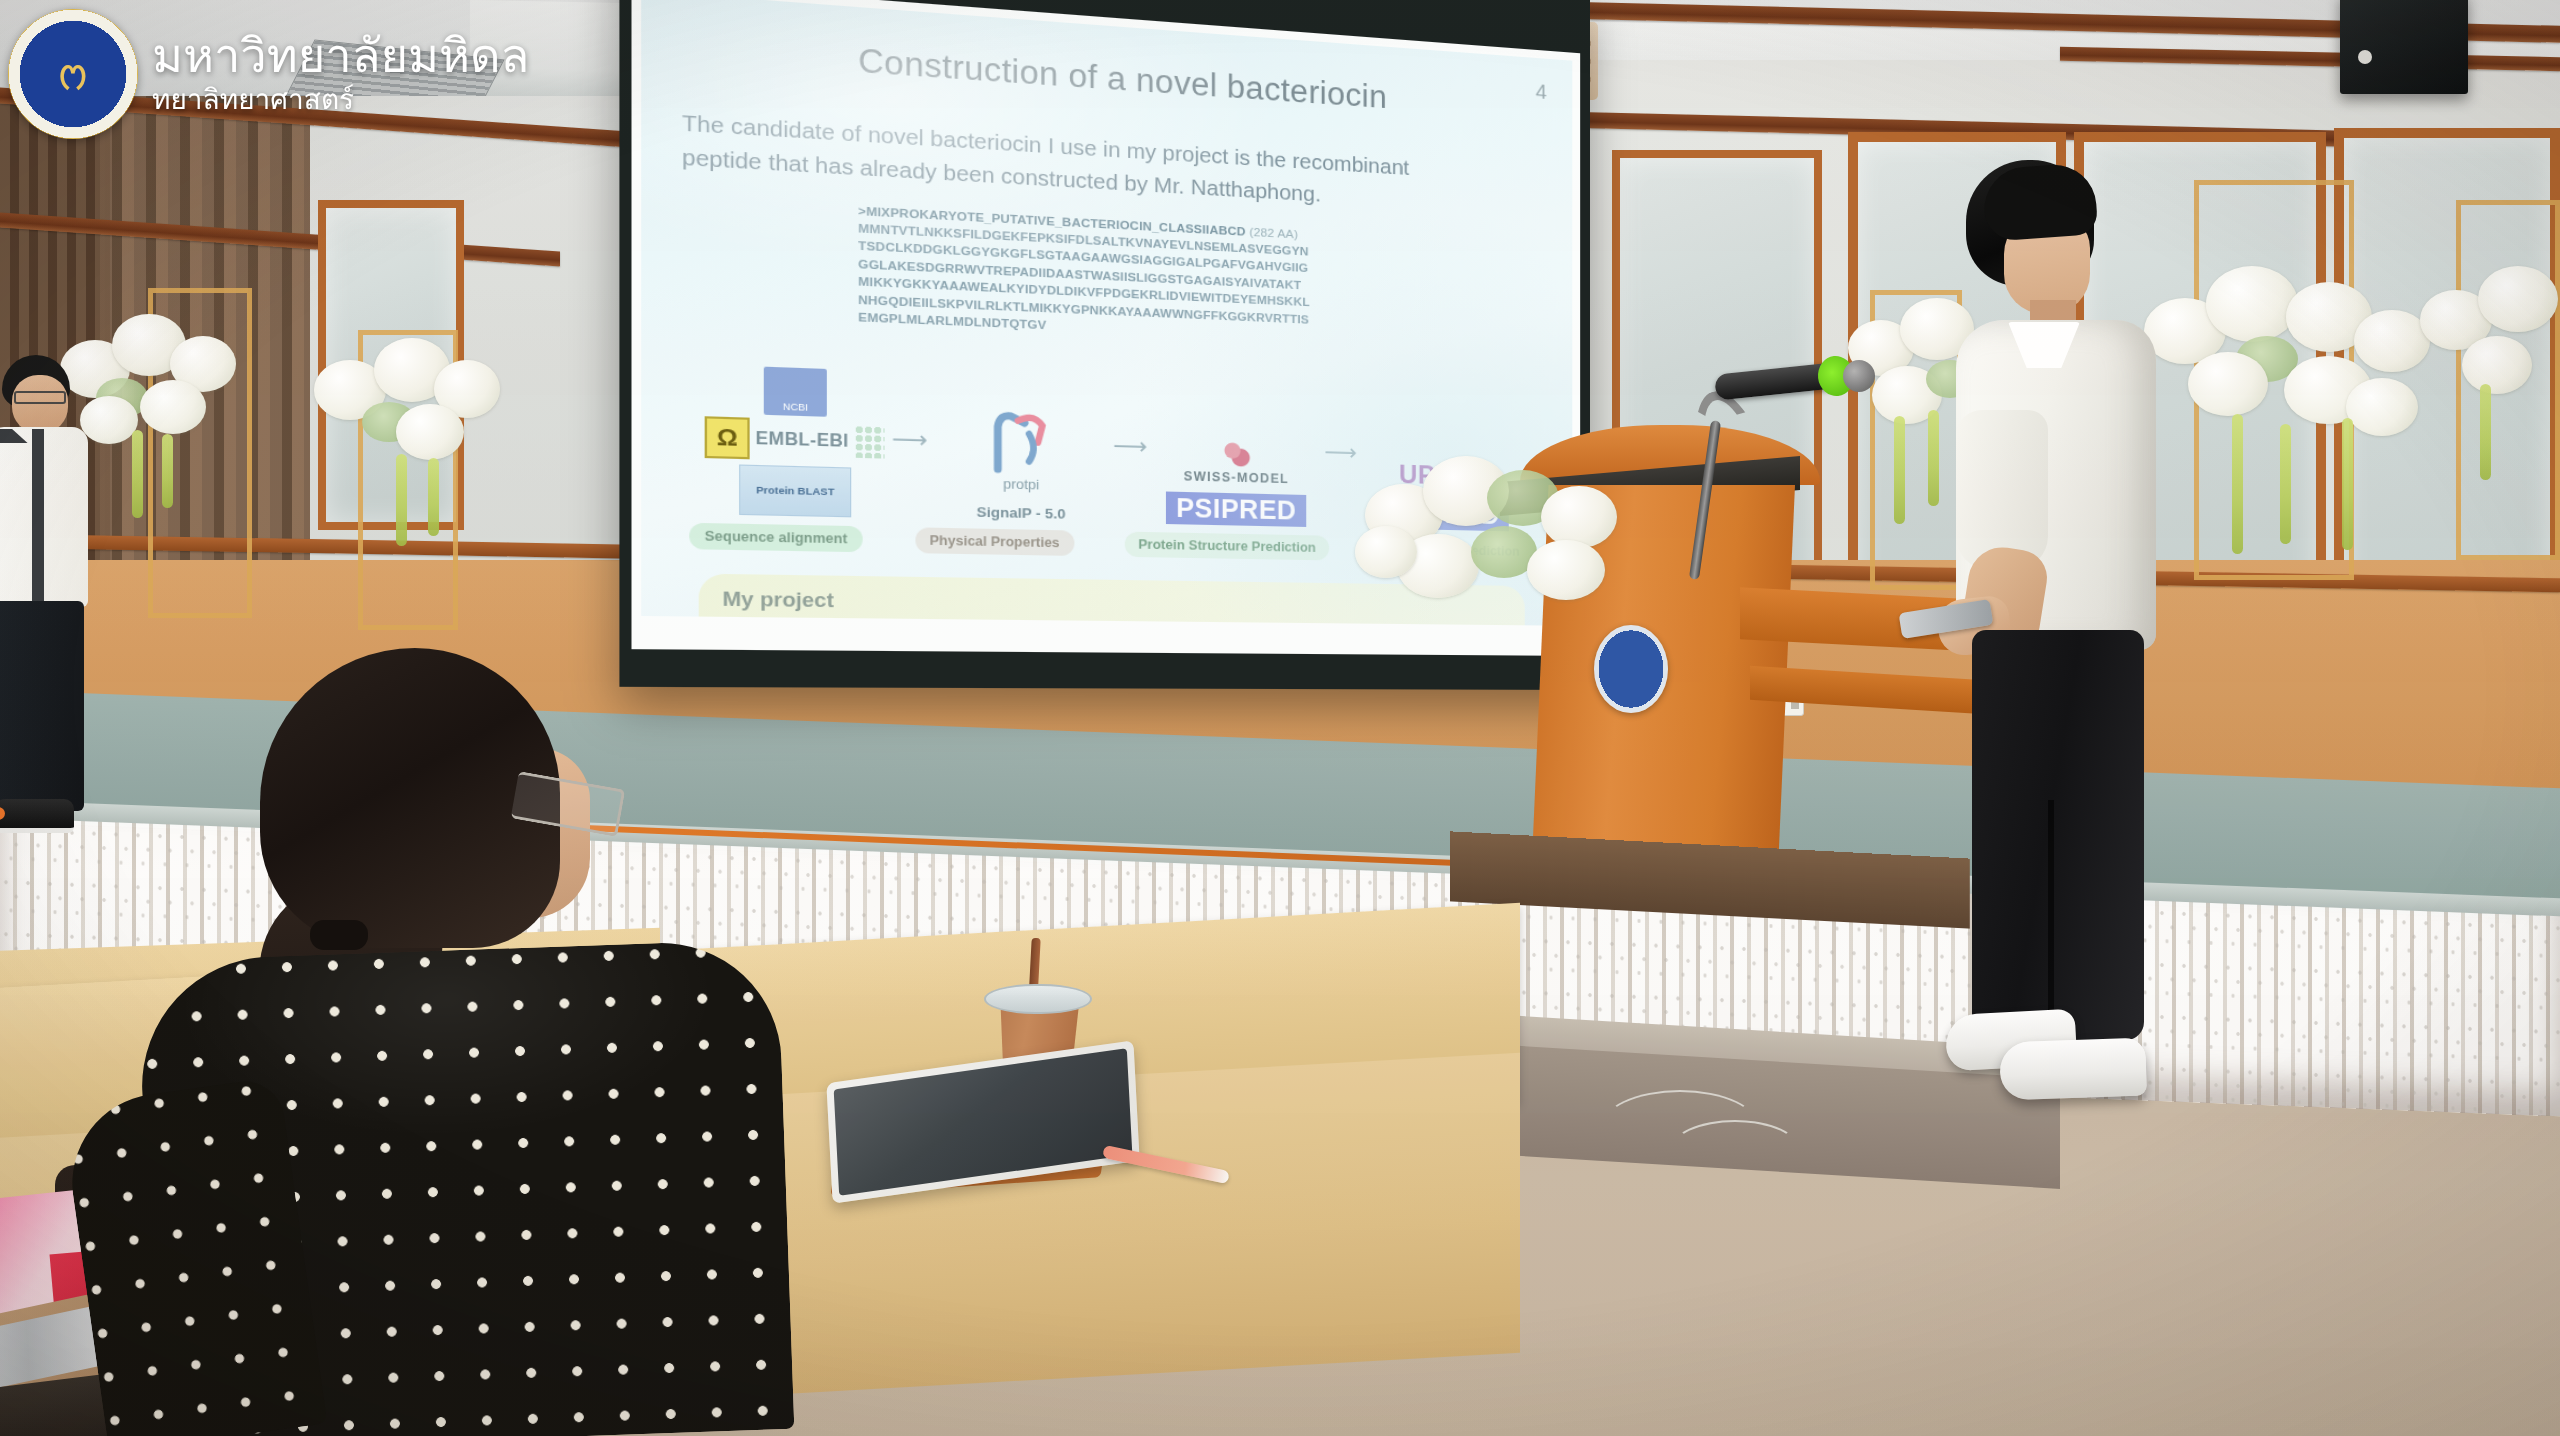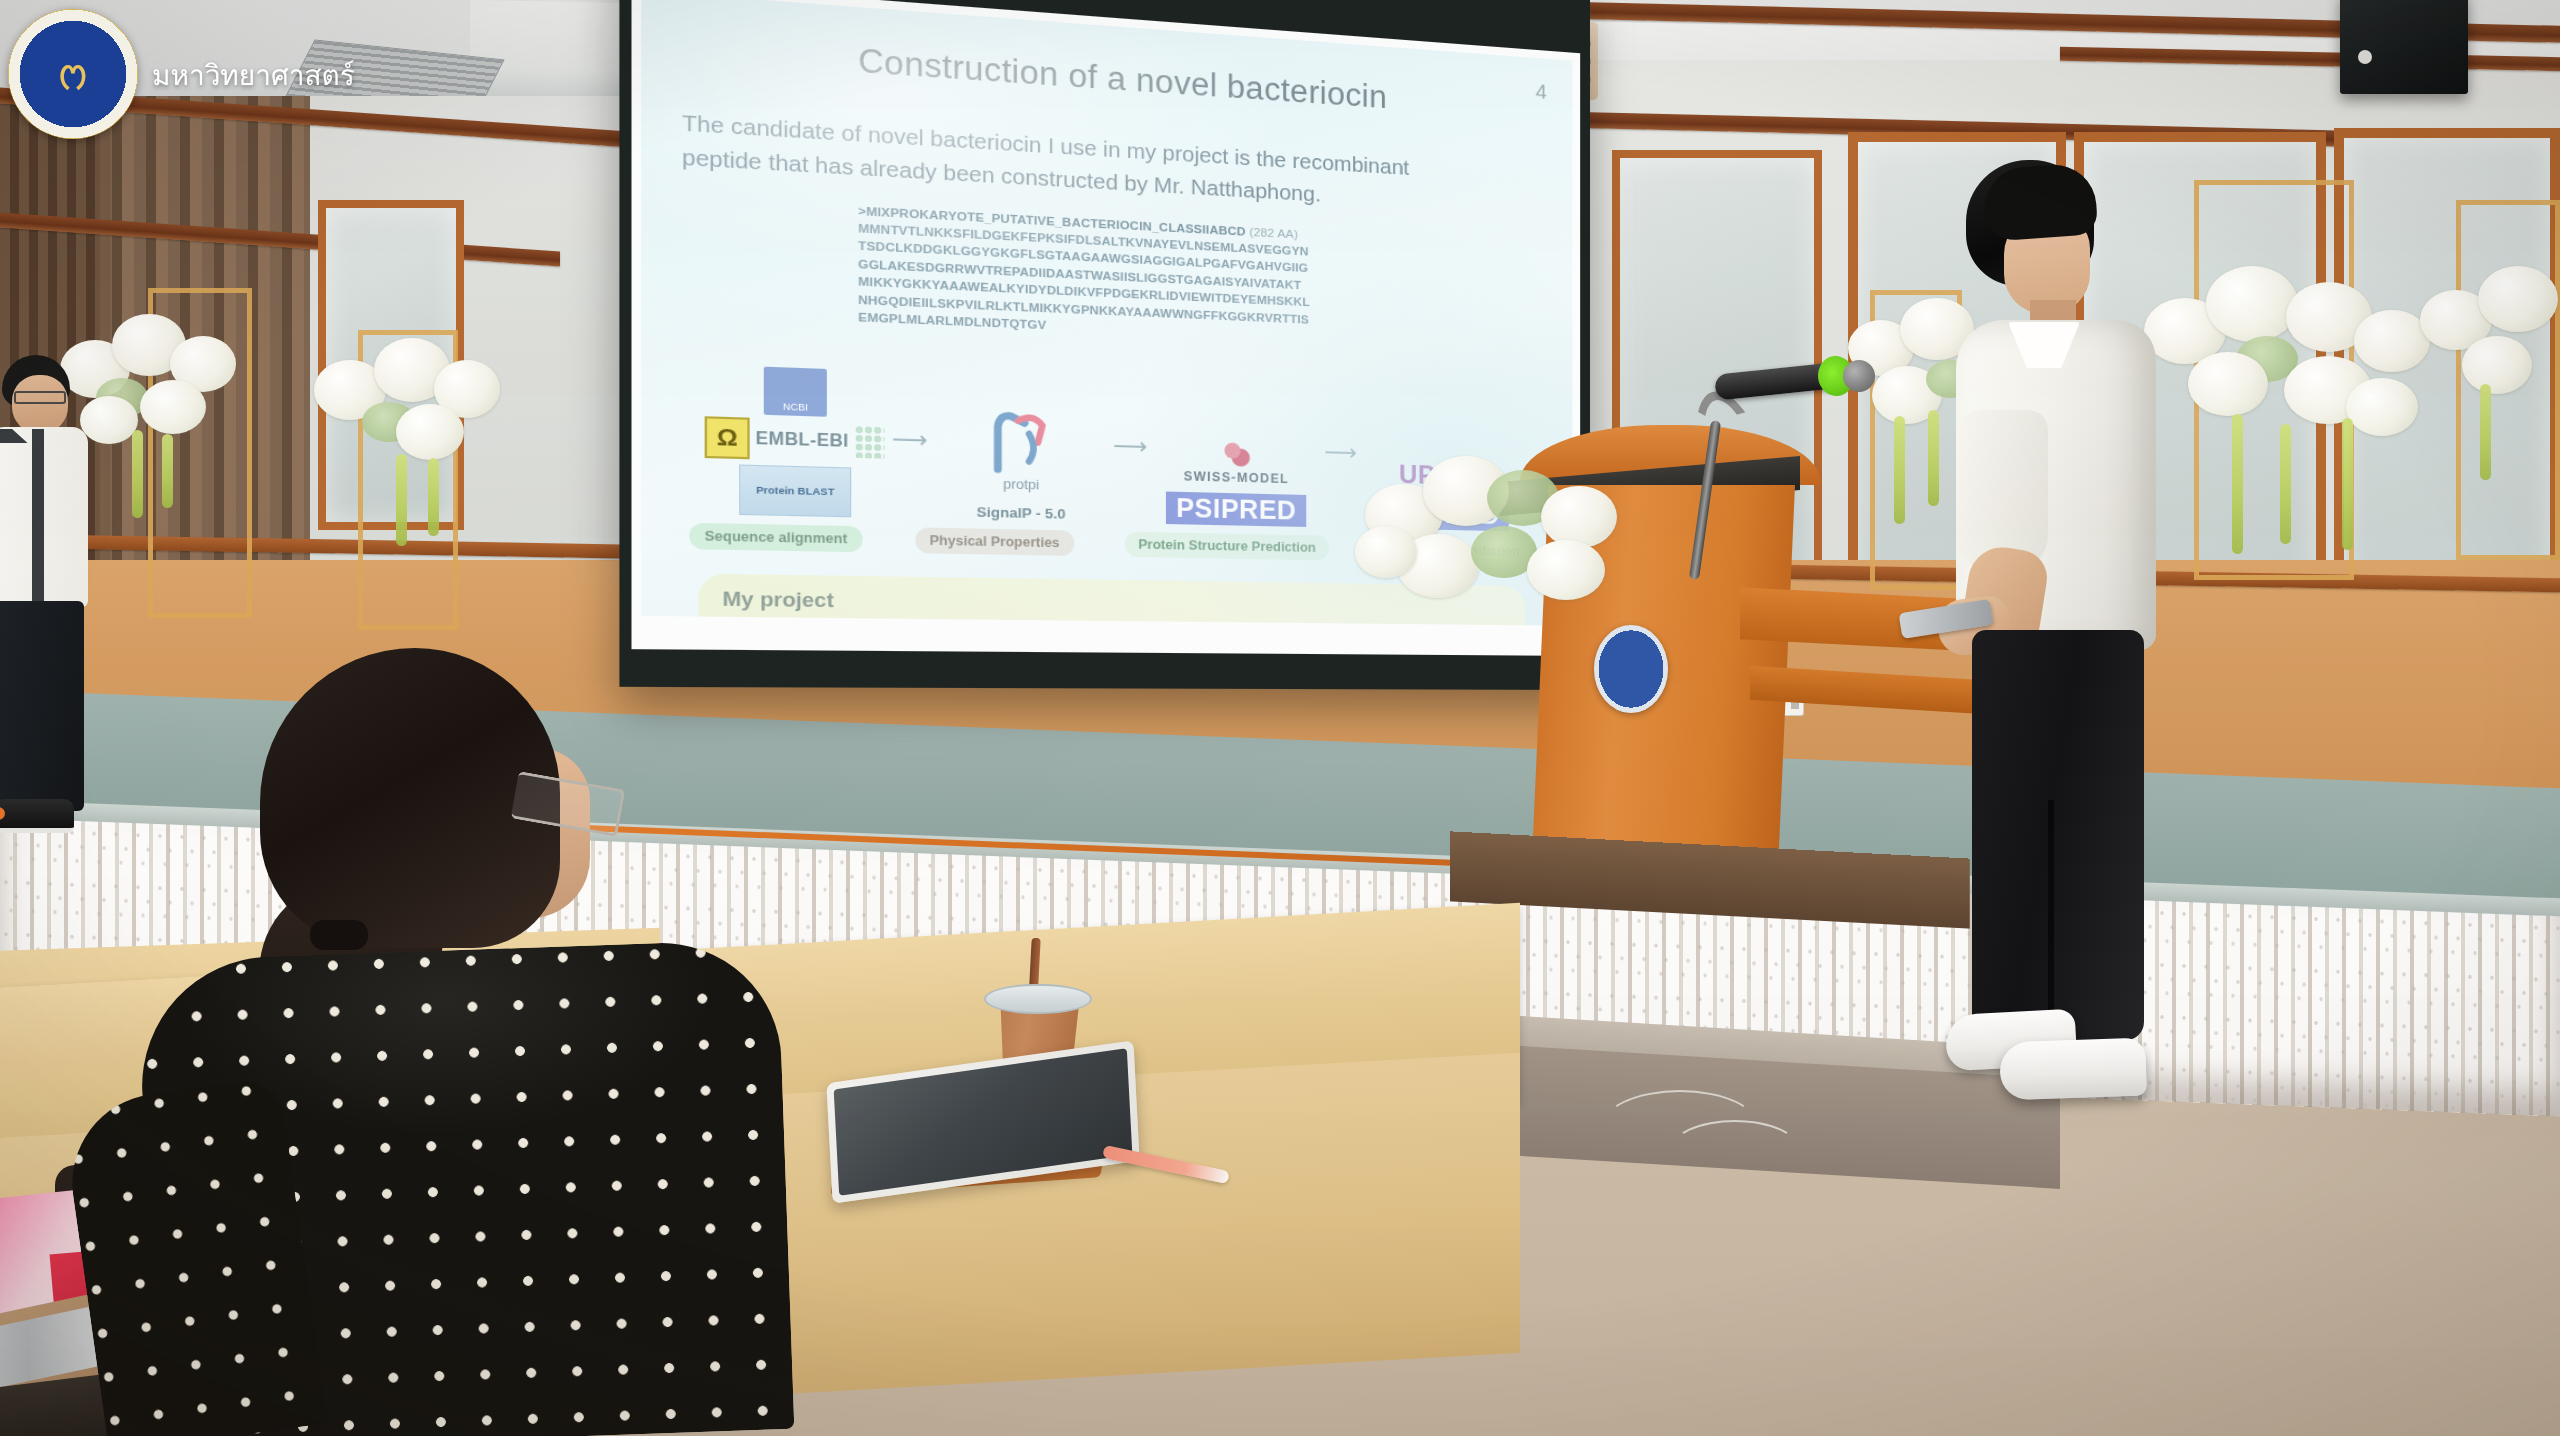--- a/index.html
+++ b/index.html
@@ -1040,17 +1040,18 @@
   </div>
 
   <div class="warmcast"></div>
   <div class="vignette"></div>
 
   <div class="logo-wrap">
     <div class="crest">
       <div class="crest-inner">ᨻ</div>
     </div>
     <div class="logo-text">
-      <div class="logo-sub">มหาวิทยาศาสตร์</div>
+      <div class="logo-th">มหาวิทยาลัยมหิดล</div>
+      <div class="logo-sub">ทยาลิทยาศาสตร์</div>
     </div>
   </div>
 
 </div>
 
 </body></html>

